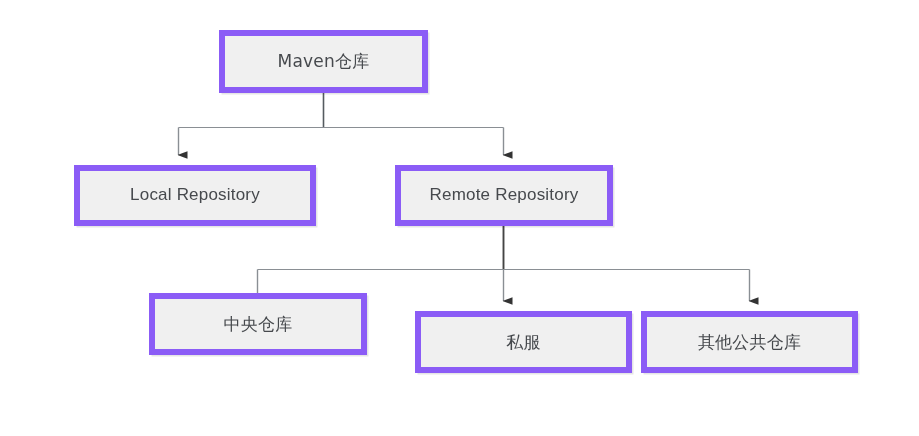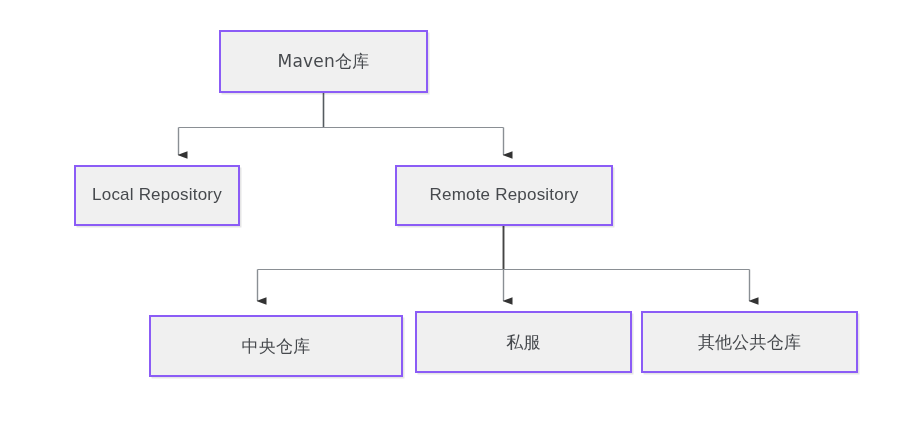--- a/index.html
+++ b/index.html
@@ -23,44 +23,44 @@
     position: absolute;
     left: 0;
     top: 0;
     width: 919px;
     height: 436px;
   }
   .node-box {
     position: absolute;
     box-sizing: border-box;
     background: #f0f0f0;
-    border: 2px solid #8b5cf6;
+    border: 6px solid #8b5cf6;
     display: flex;
     align-items: center;
     justify-content: center;
     box-shadow: 2px 2px 0 -0.5px rgba(0,0,0,0.10);
     z-index: 2;
   }
   .node-label {
     font-size: 17px;
     color: #46494d;
     letter-spacing: 0.2px;
     line-height: 1.2;
     white-space: nowrap;
     user-select: none;
   }
   .node-label.cjk {
     font-family: "DejaVu Sans", "Liberation Sans", sans-serif;
   }
 
   
   #node-root        { left: 219px; top: 30px;  width: 209px; height: 63px; }
-  #node-local       { left: 74px;  top: 165px; width: 166px; height: 61px; }
+  #node-local       { left: 74px;  top: 165px; width: 242px; height: 61px; }
   #node-remote      { left: 395px; top: 165px; width: 218px; height: 61px; justify-content: center; }
-  #node-central     { left: 149px; top: 315px; width: 254px; height: 62px; }
+  #node-central     { left: 149px; top: 293px; width: 218px; height: 62px; }
   #node-private     { left: 395px; top: 311px; width: 217px; height: 62px; margin-left: 20px; }
   #node-other       { left: 641px; top: 311px; width: 217px; height: 62px; }
 </style>
 </head>
 <body>
 
 <div id="diagram-canvas">
 
   <svg id="connector-layer" viewBox="0 0 919 436" width="919" height="436" xmlns="http://www.w3.org/2000/svg">
     <defs>

